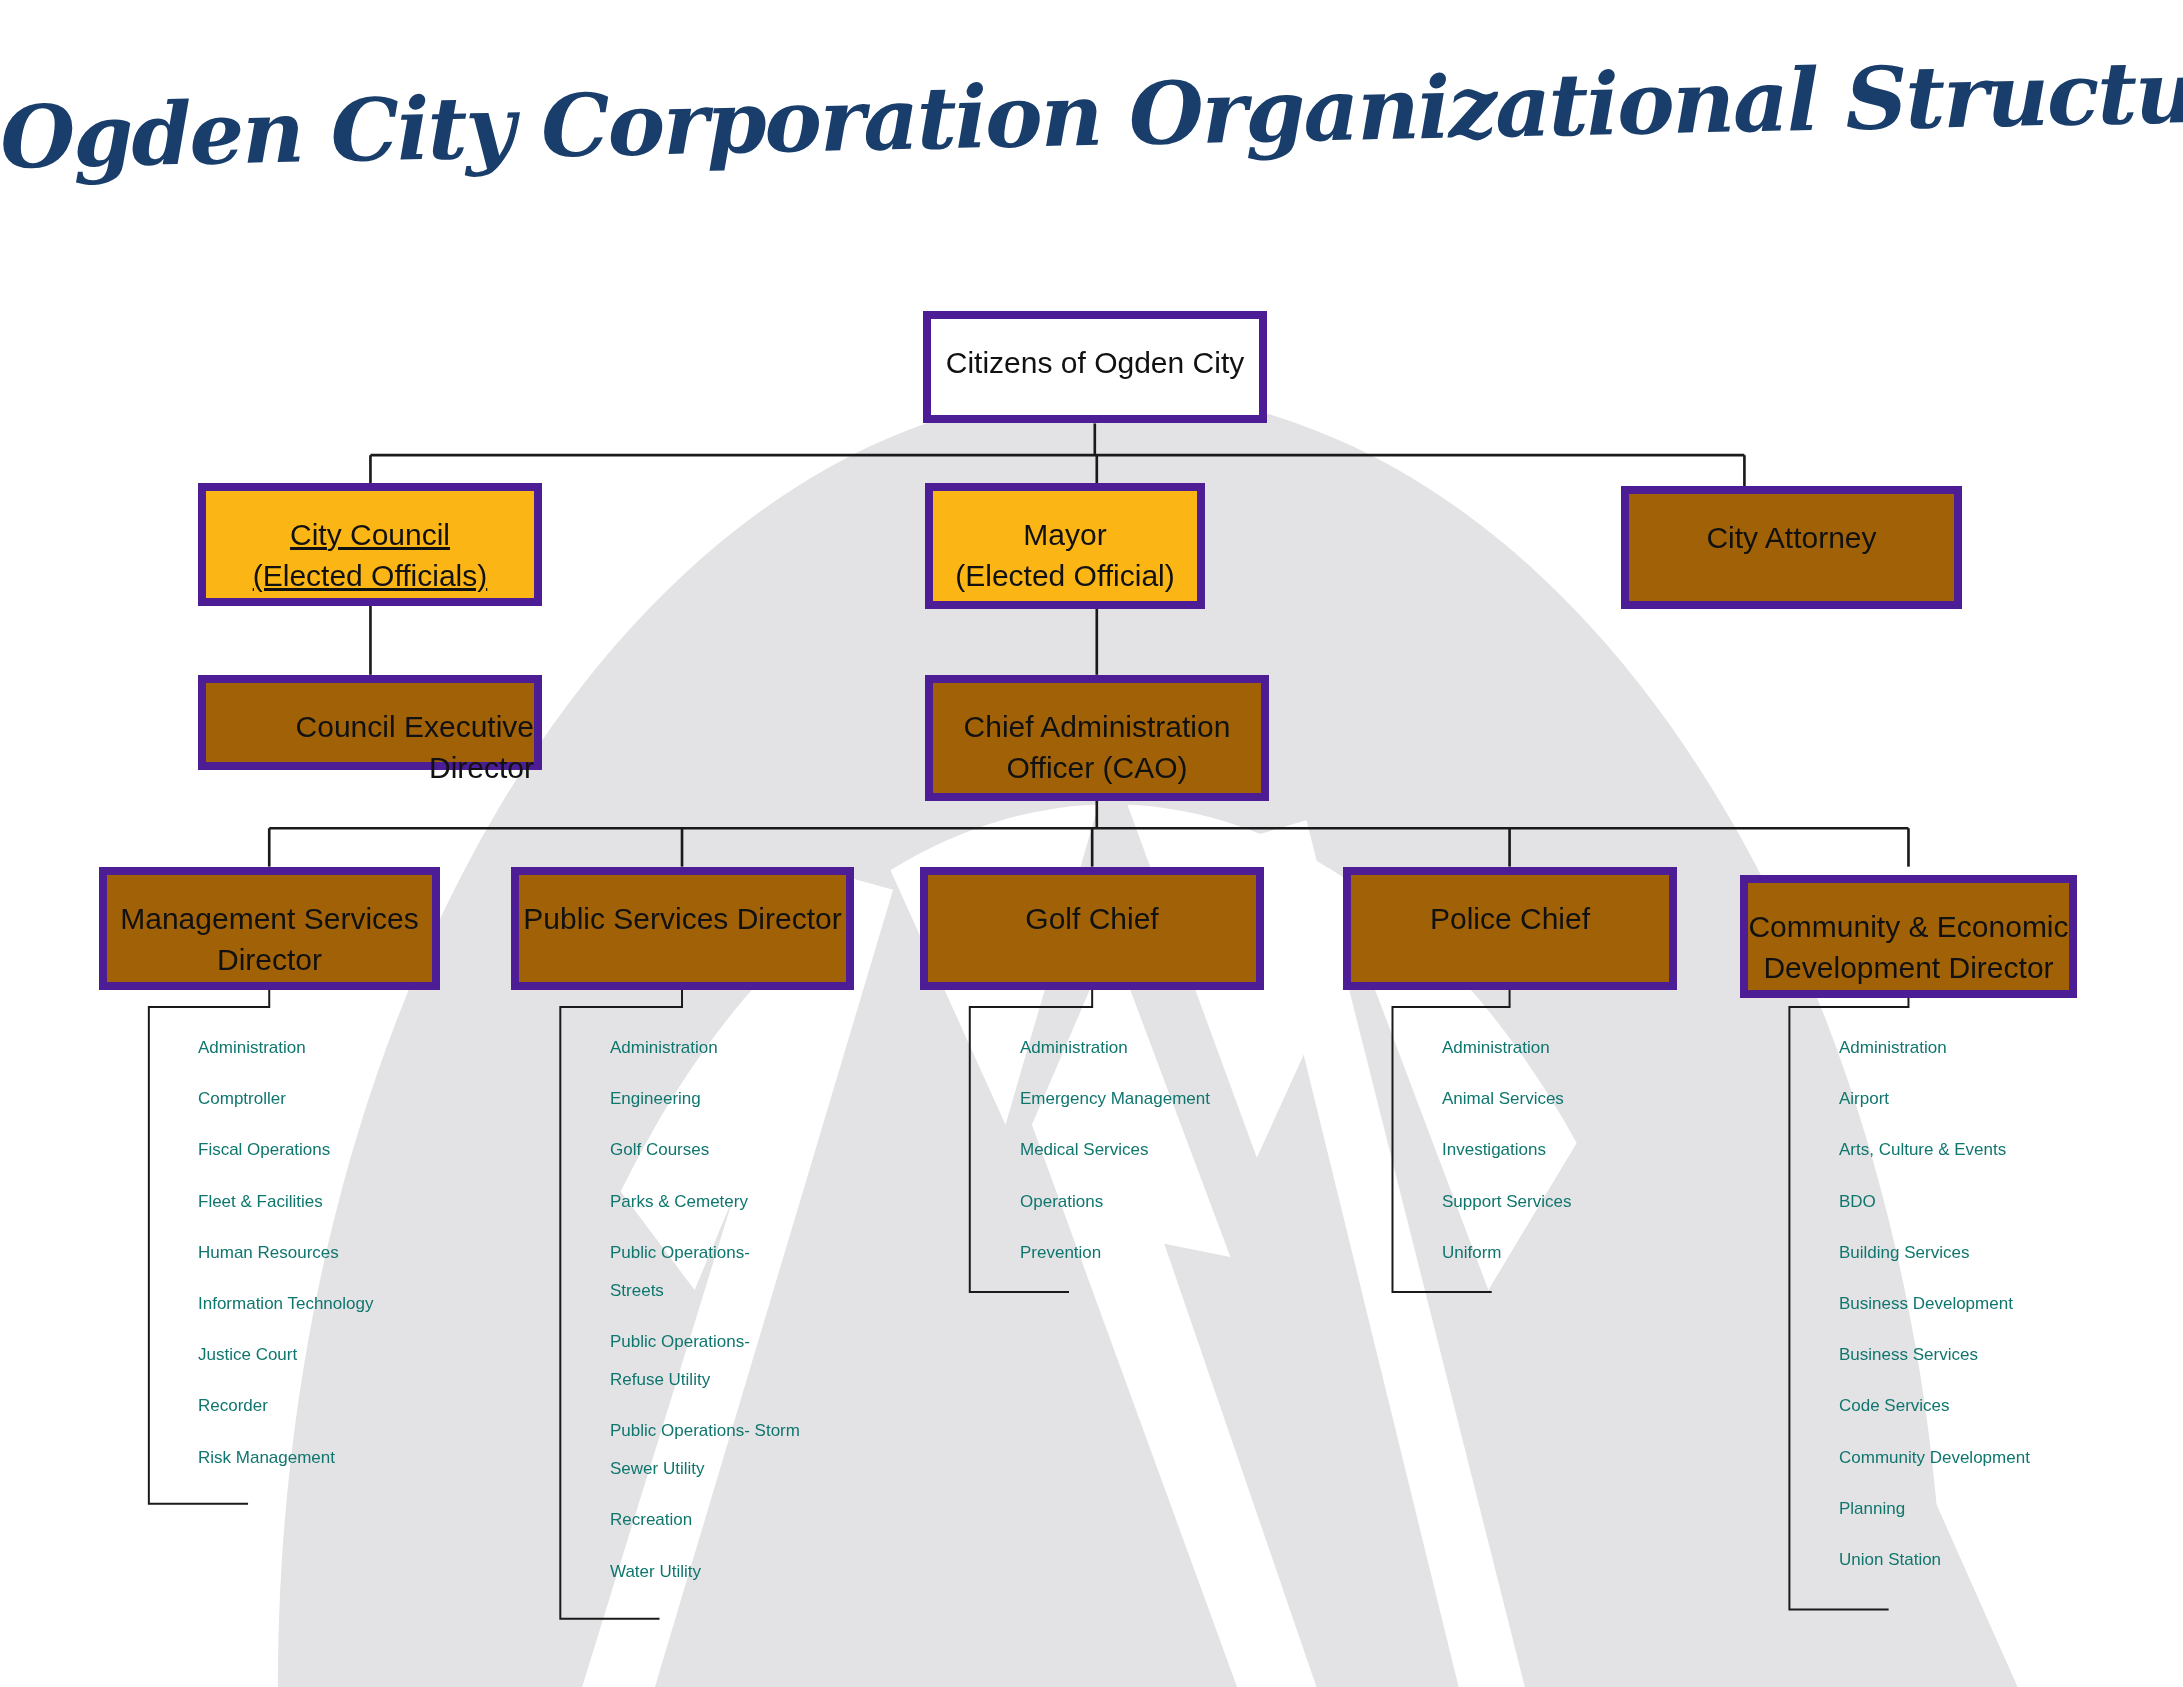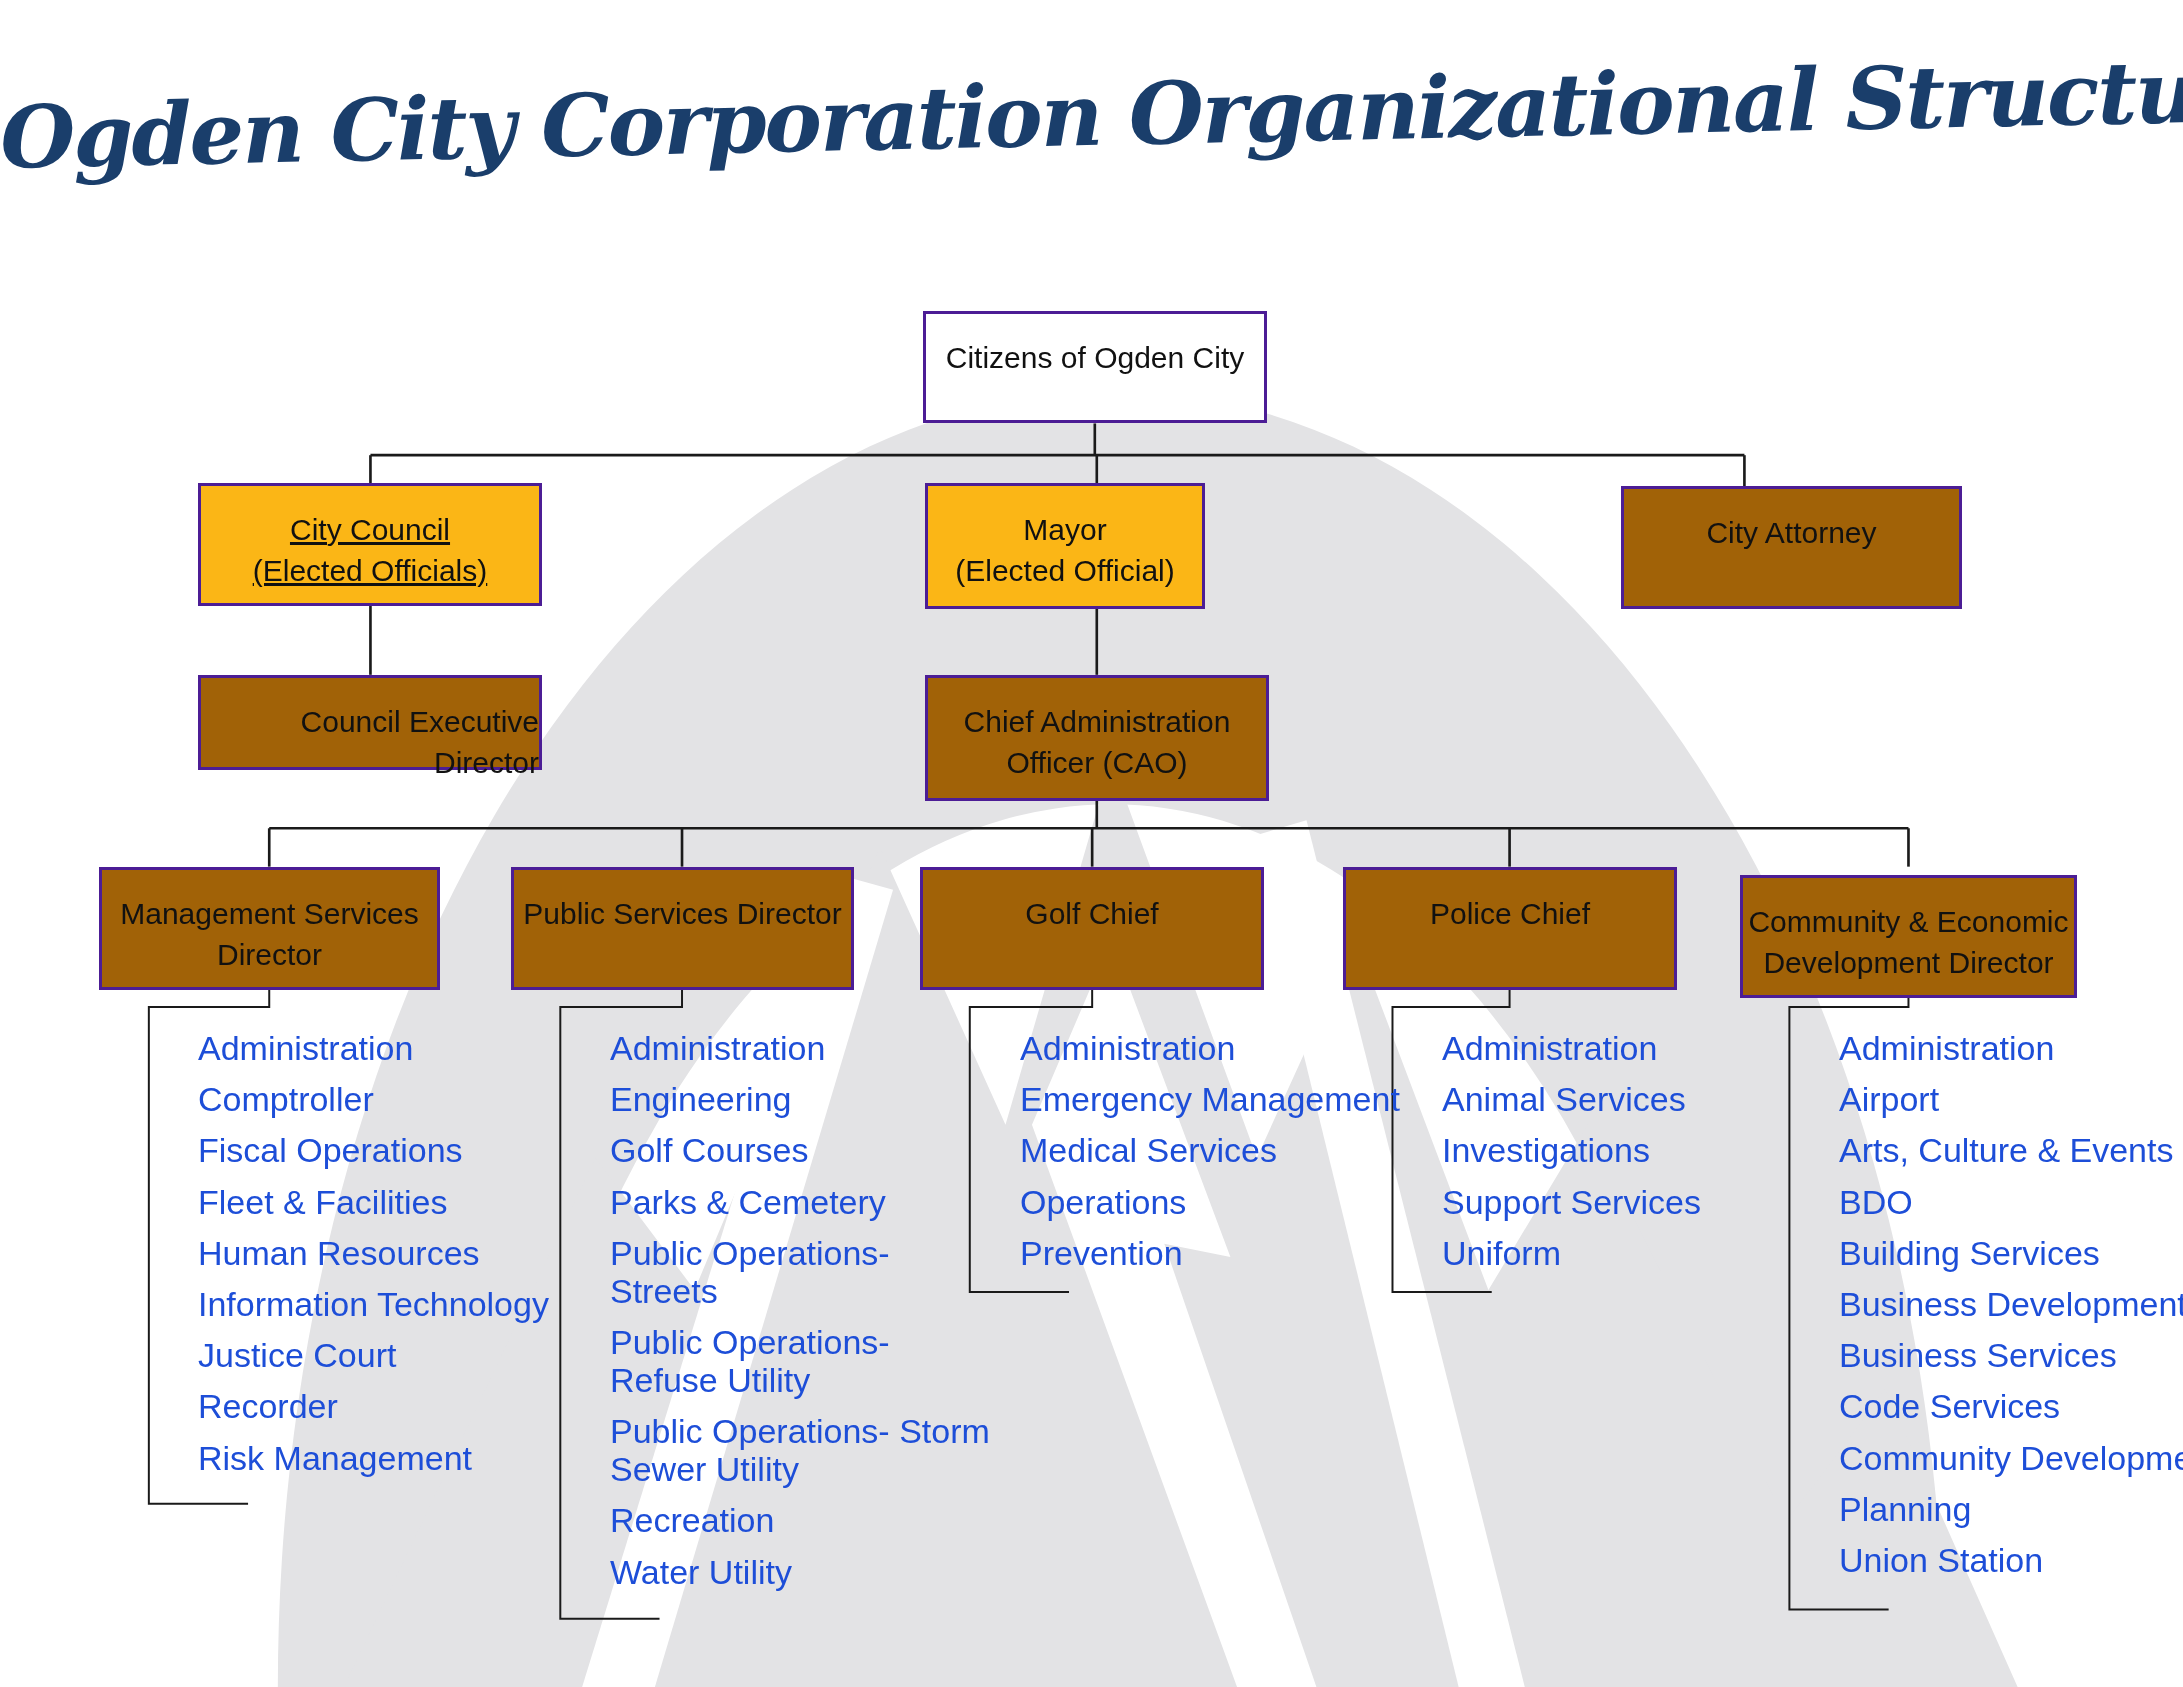--- a/index.html
+++ b/index.html
@@ -24,40 +24,40 @@
     font-size:86px;
     letter-spacing:-2px;
     color:#1a3e6b;
     transform:rotate(-1.2deg);
     white-space:nowrap;
   }
 
   .node{
     position:absolute;
     box-sizing:border-box;
-    border:3px solid #4c1d95;
+    border:8px solid #4c1d95;
     text-align:center;
     white-space:pre-line;
     font-size:30px;
     line-height:41px;
     color:#111111;
     padding-top:22.5px;
   }
   .node.white{background:#ffffff;}
   .node.orange{background:#fbb616;}
   .node.blue{background:#a16207;}
 
   .dept-list{
     position:absolute;
     z-index:2;
   }
   .dept-item{
-    font-size:34px;
+    font-size:17px;
     line-height:38px;
-    color:#1d4ed8;
+    color:#0f766e;
     margin-bottom:13.2px;
     white-space:pre-line;
   }
 
   
   #box-citizens {left:923px; top:311px;  width:344px; height:112px;}
   #box-council  {left:198px;  top:483px;  width:344px; height:123px;text-decoration:underline;}
   #box-mayor    {left:925px; top:483px;  width:280px; height:126px;}
   #box-attorney {left:1621px; top:486px;  width:341px; height:123px;}
   #box-exec     {left:198px;  top:675px; width:344px; height:95px;text-align:right;}

